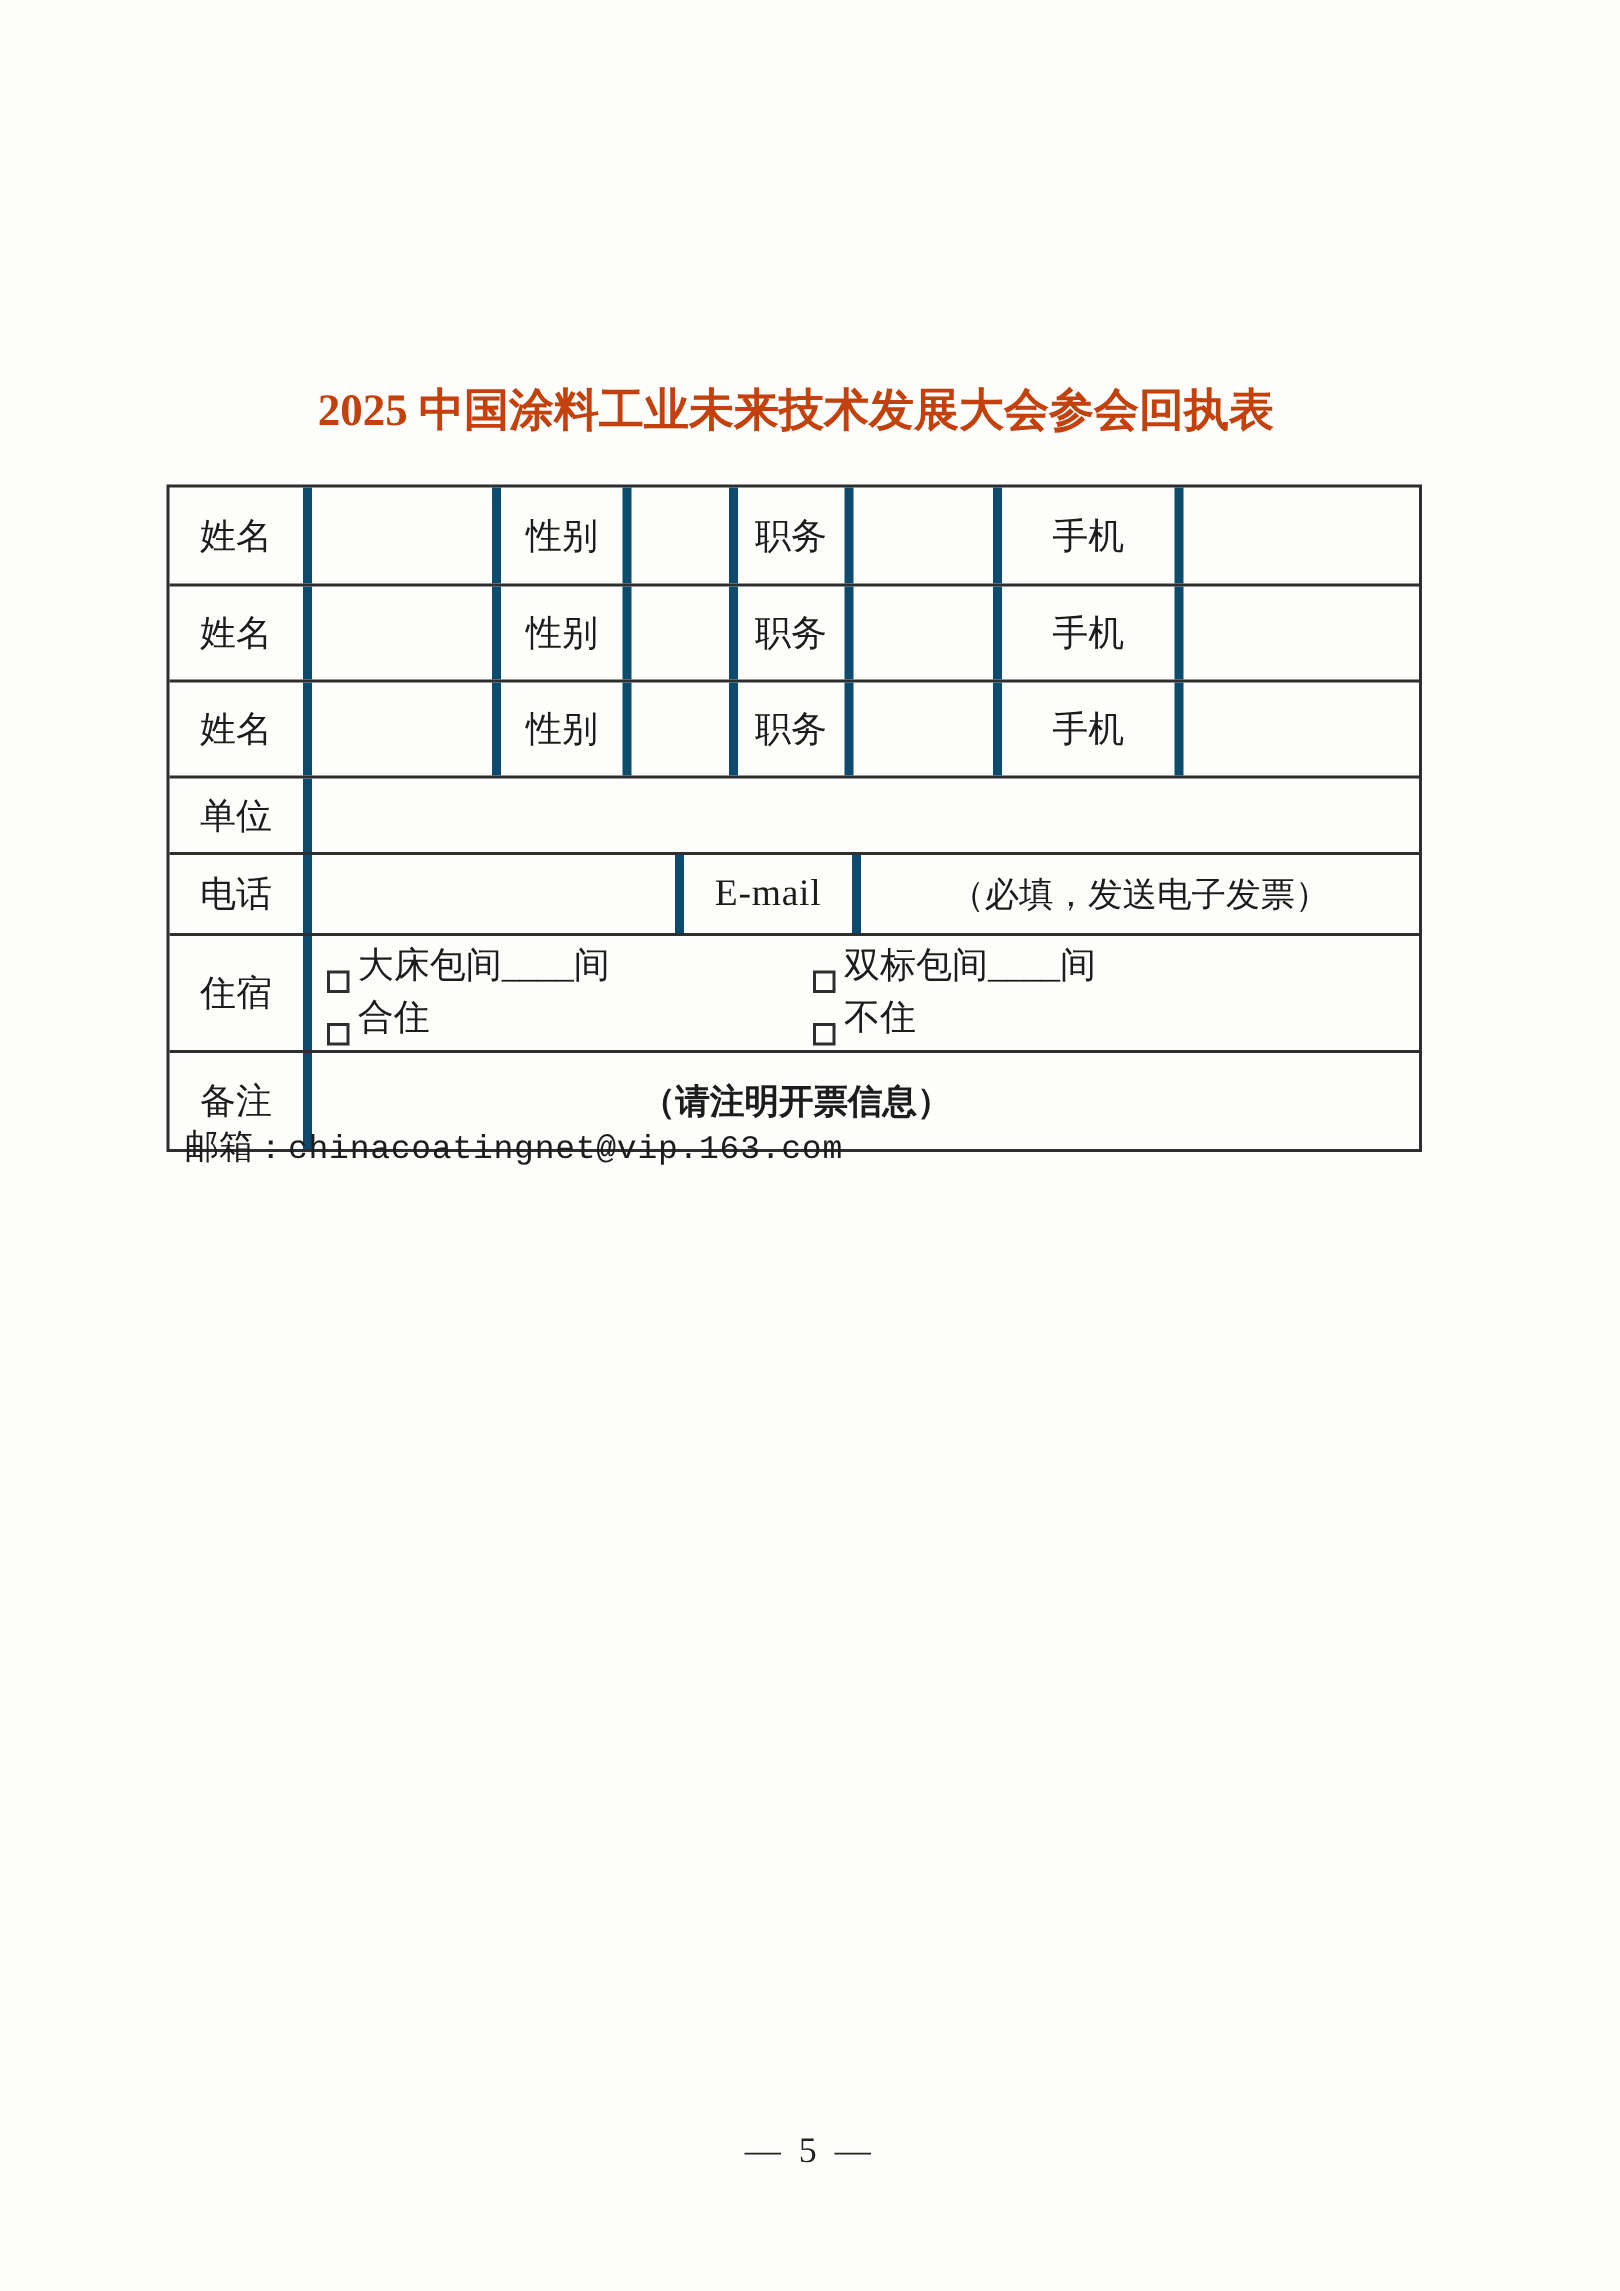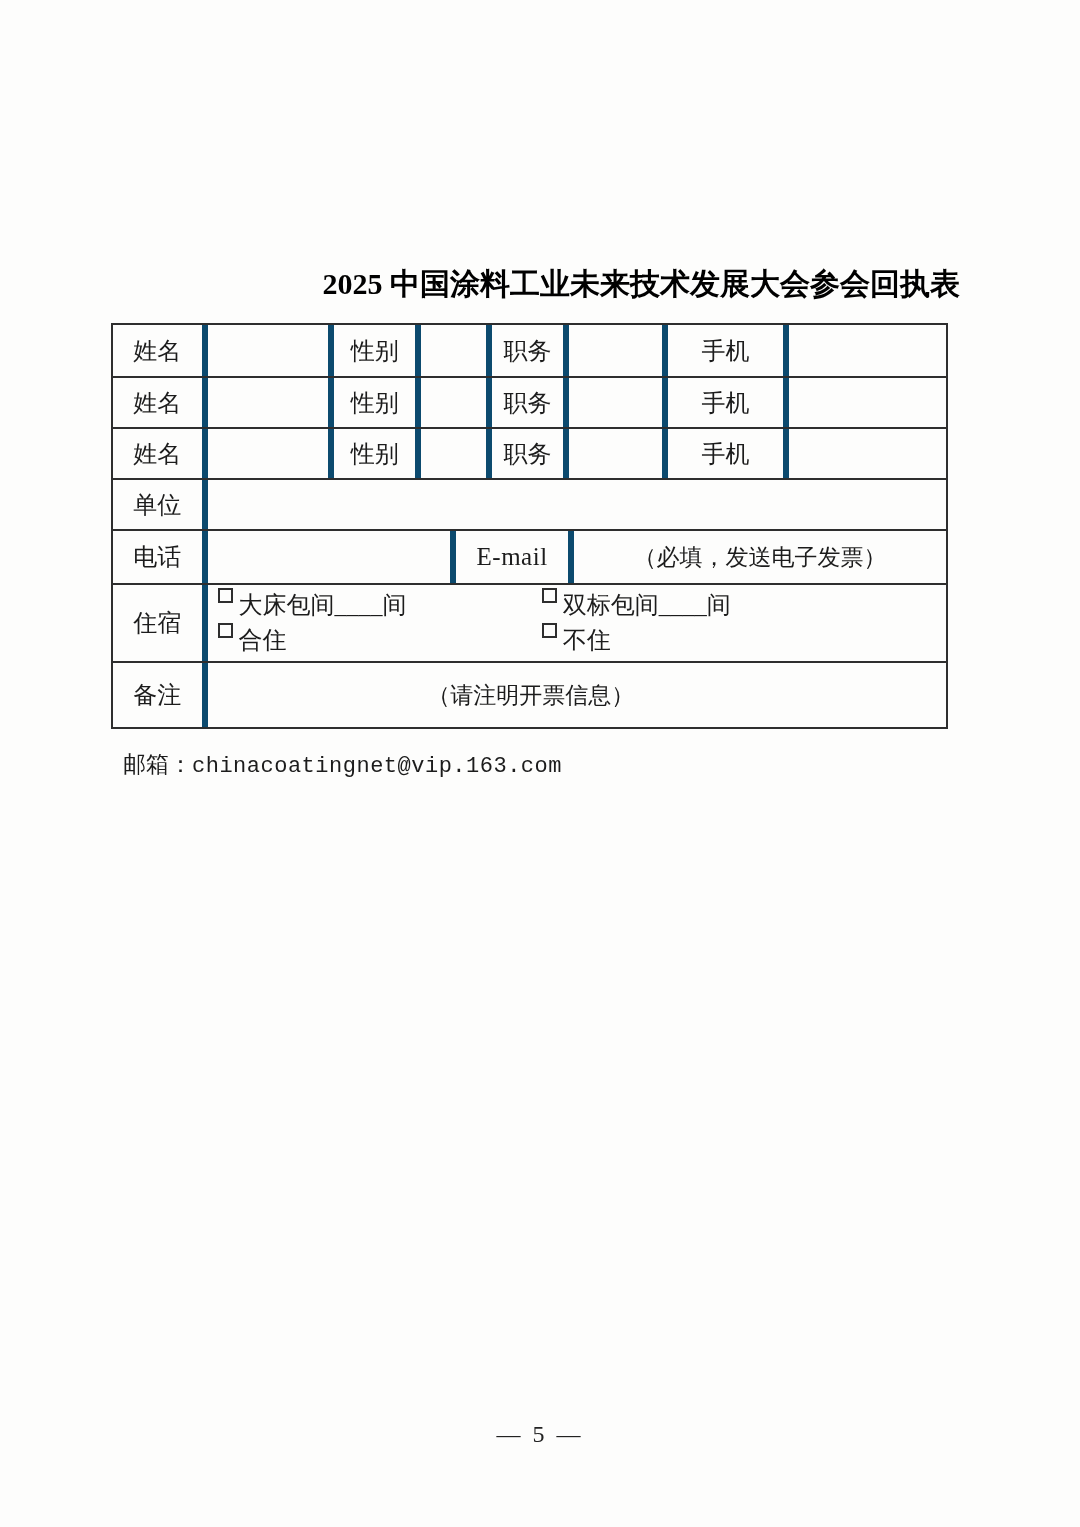--- a/index.html
+++ b/index.html
@@ -11,25 +11,25 @@
     position:relative;
     -webkit-font-smoothing:antialiased;
   }
   .page{
     position:absolute;inset:0;
     background:#fdfdfc;
   }
   .doc-title{
     position:absolute;
     top:252px;left:111px;width:837px;
-    margin:12px;
-    text-align:right;
+    margin:1px;
+    text-align:center;
     font-size:30px;
     font-weight:bold;
-    color:#000000;
+    color:#c2410c;
     white-space:nowrap;
   }
   .form-table{
     position:absolute;
     top:323px;left:111px;width:837px;
     border:2px solid #2e2e2e;
     box-sizing:border-box;
     background:transparent;
   }
   .row{
@@ -42,57 +42,57 @@
     box-sizing:border-box;
     border-left:6px solid #0c4a6e;
     display:flex;
     align-items:center;
     justify-content:center;
     font-size:24px;
     overflow:hidden;
   }
   .cell:first-child{border-left:none;}
   
-  .h-person{height:51px}
+  .h-person{height:64px}
   .h-unit{height:51px}
   .h-phone{height:54px}
   .h-lodging{height:78px}
   .h-remarks{height:66px}
   
   .w-lab1{width:10.63%}
   .w-in1{width:15.17%}
   .w-lab2{width:10.51%}
   .w-in2{width:8.48%}
   .w-lab3{width:9.20%}
   .w-in3{width:11.95%}
   .w-lab4{width:14.46%}
   .w-in4{flex:1}
   
   .w-phone-in{width:29.87%}
   .w-email-lab{width:14.10%}
   .w-wide{flex:1}
   .email-label{font-size:25px;letter-spacing:.5px;text-align:center;}
   .note{font-size:23px;white-space:nowrap;}
-  .remarks-note-cell{padding-right:92px;}
+  .remarks-note-cell{padding-right:92px;font-weight:bold;}
   
   .lodging-cell{
     flex:1;
     display:flex;
     align-items:center;
     justify-content:flex-start;
     padding:2px 0 2px 10px;
   }
   .lodging-grid{
     display:grid;
     grid-template-columns:44.5% auto;
     width:100%;
   }
   .option{
     display:flex;
-    align-items:flex-start;
+    align-items:flex-end;
     font-size:24px;
     line-height:35px;
     white-space:nowrap;
     font-family:Liberation Serif, serif;
   }
   .checkbox{
     width:11px;height:11px;
     border:2px solid #2e2e2e;
     display:inline-block;
     margin-right:6px;

